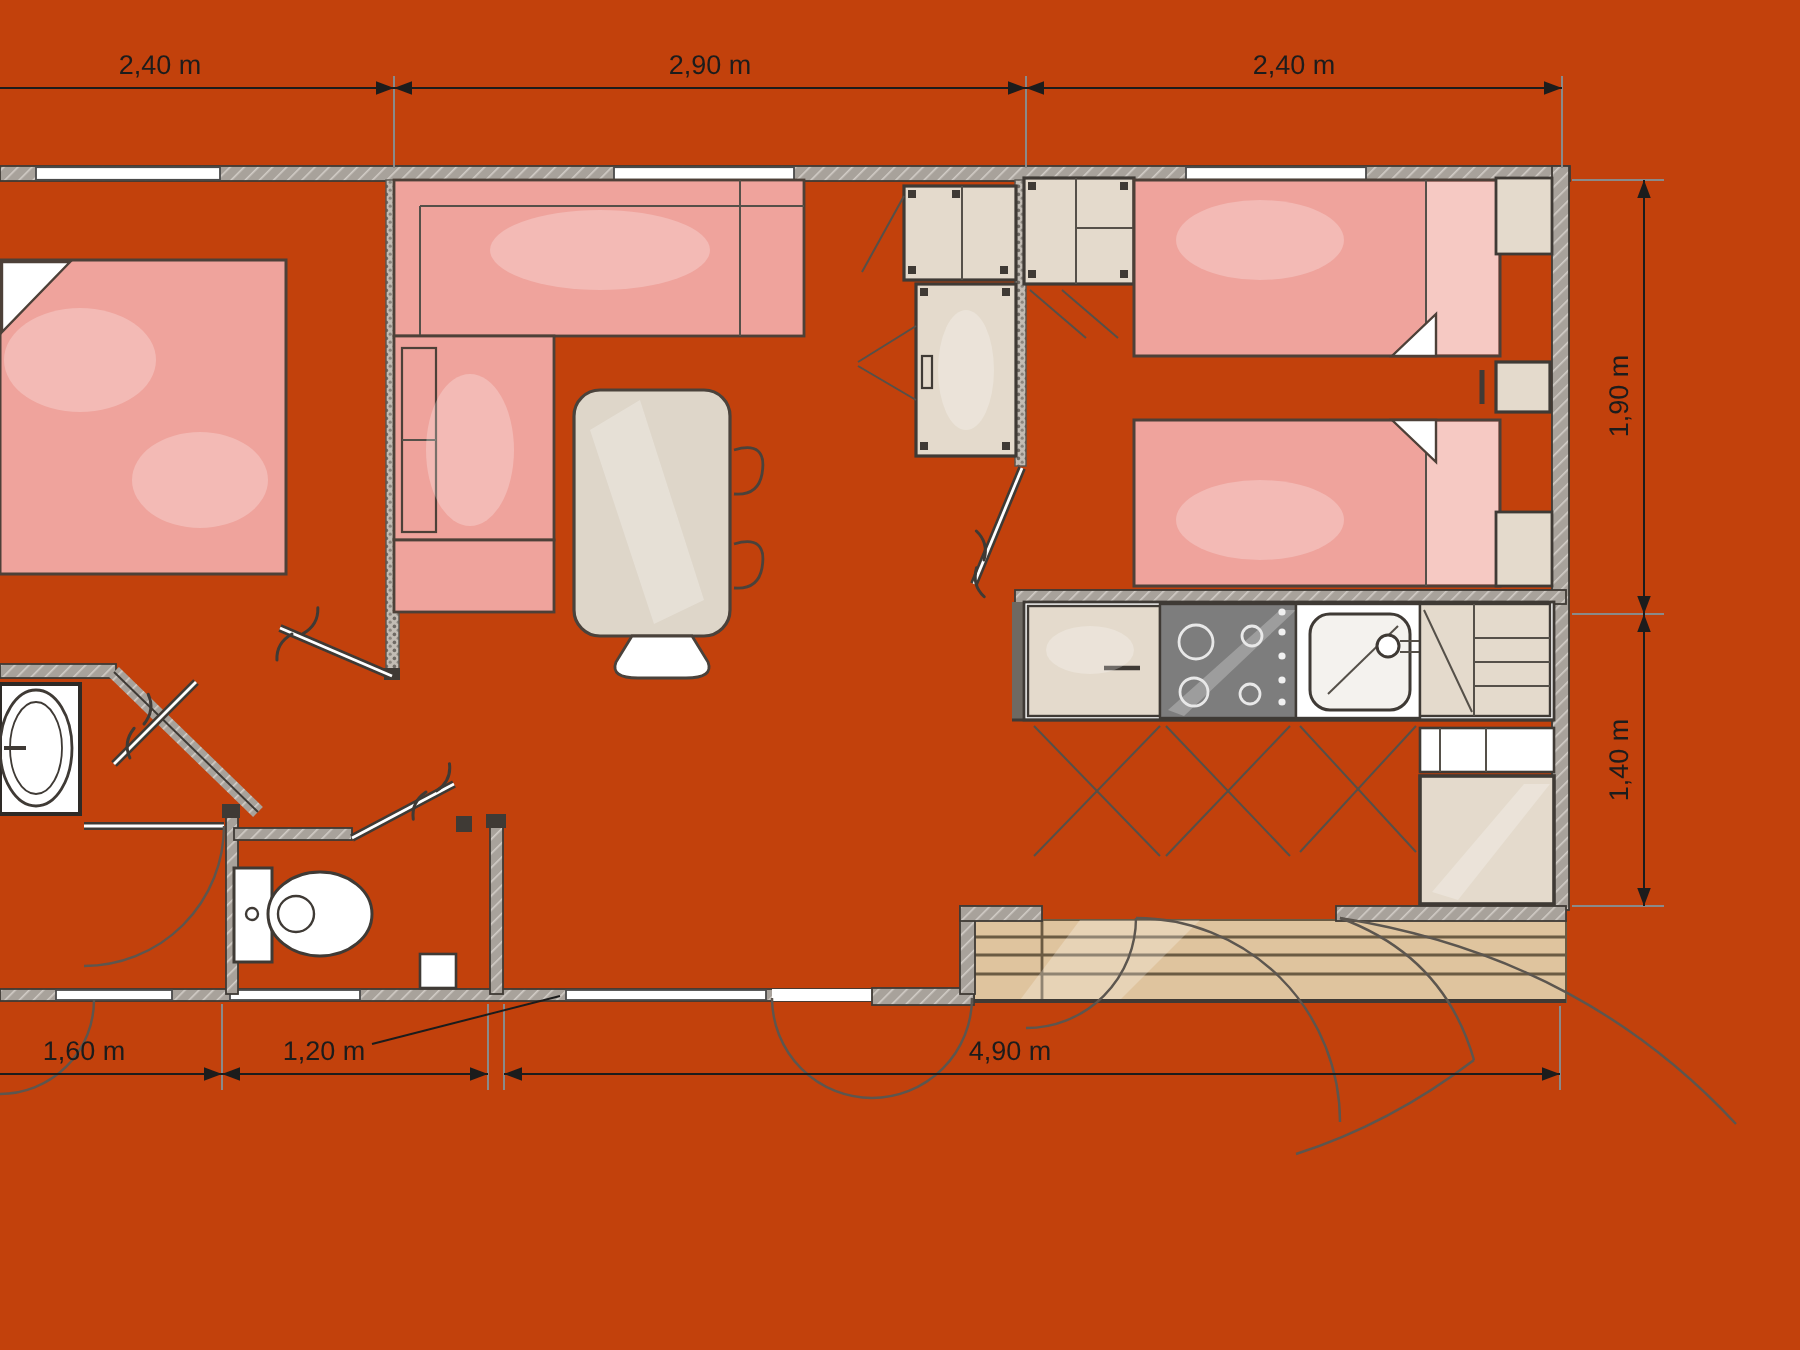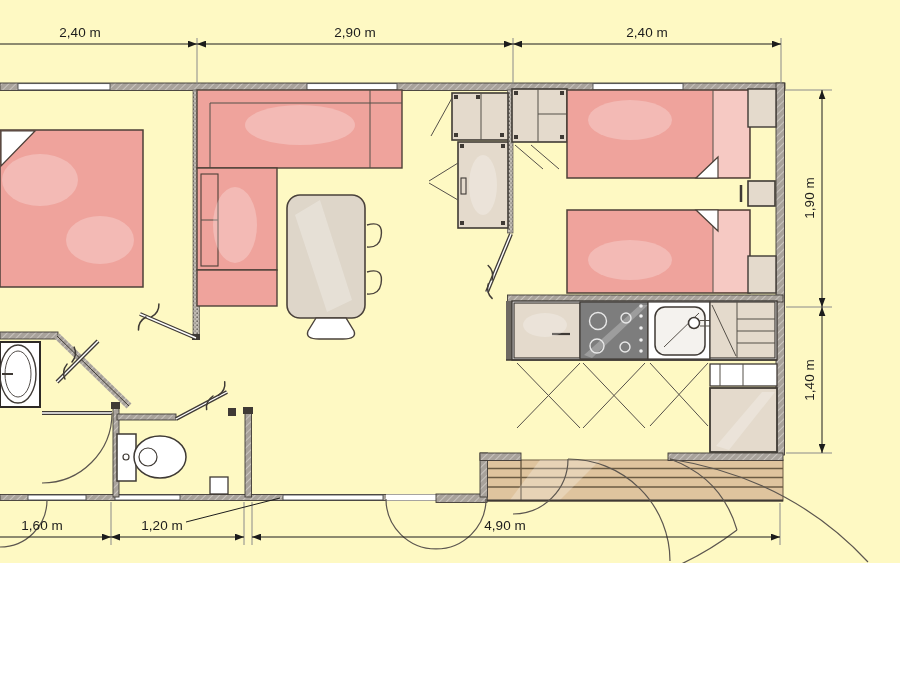--- a/index.html
+++ b/index.html
@@ -1,16 +1,16 @@
 <!DOCTYPE html>
 <html><head>
 <meta charset="utf-8">
 <style>
   html,body{margin:0;padding:0;background:#ffffff;}
-  .stage{position:relative;width:900px;height:563px;background:#fef9c3;overflow:hidden;
+  .stage{position:relative;width:900px;height:675px;background:#c2410c;overflow:hidden;
          font-family:"Liberation Sans", sans-serif;}
   svg{display:block;}
   .wall{fill:url(#hatch);stroke:#3f3a35;stroke-width:0.9;}
   .part{fill:url(#dots);stroke:#5a554f;stroke-width:0.7;}
   .win{fill:#ffffff;stroke:#4a4a4a;stroke-width:0.9;}
   .thin{stroke:#555049;stroke-width:1;fill:none;}
   .dim{stroke:#1c1c1c;stroke-width:1;fill:none;}
   .ext{stroke:#8a8a8a;stroke-width:1;fill:none;}
   .dimtxt{fill:#1c1c1c;font-size:13.5px;font-family:"Liberation Sans",sans-serif;}
   .arc{stroke:#5c564f;stroke-width:1.2;fill:none;}

